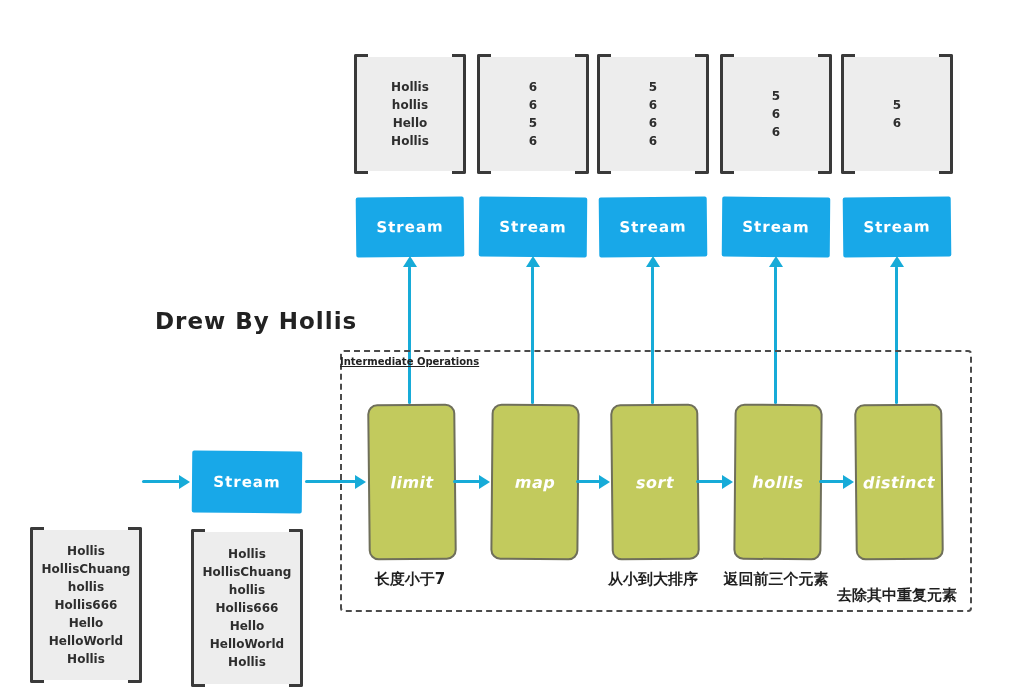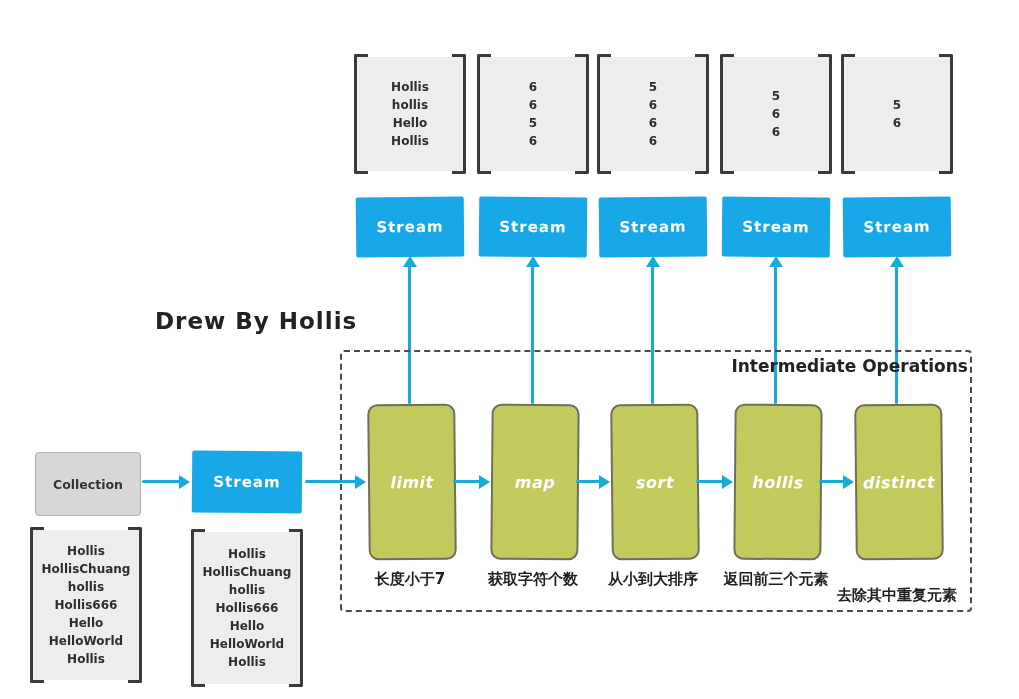--- a/index.html
+++ b/index.html
@@ -81,22 +81,22 @@
   }
 
   
   .dashed-region{
     position:absolute;
     border:2px dashed #4b4b4b;
     border-radius:4px;
   }
   .dashed-label{
     position:absolute;
-    text-align:right;
-    font-size:17px;color:#222;font-weight:bold;
+    text-align:left;
+    font-size:10px;color:#222;font-weight:bold;text-decoration:underline;
   }
 
   
   .caption{
     position:absolute;width:180px;text-align:center;
     font-size:15px;color:#1f1f1f;font-weight:bold;
   }
   .title{
     position:absolute;
     font-size:23px;font-weight:bold;color:#222;
@@ -178,28 +178,24 @@
   <div class="op-box skew-a" style="left:855px;top:404px;">
       <span>distinct</span>
     </div>
 
   <div class="arr-h" style="left:453px;top:480px;width:27px;"></div>
   <div class="arr-h" style="left:576px;top:480px;width:24px;"></div>
   <div class="arr-h" style="left:696px;top:480px;width:27px;"></div>
   <div class="arr-h" style="left:819px;top:480px;width:25px;"></div>
 
   <div class="caption" style="left:320px;top:570px;">长度小于7</div>
-  <div class="caption" style="left:443px;top:570px;">获取字符个数</div>
   <div class="caption" style="left:686px;top:570px;">返回前三个元素</div>
   <div class="caption" style="left:563px;top:570px;">从小到大排序</div>
   <div class="caption" style="left:807px;top:570px;margin-top:16px;">去除其中重复元素</div>
 
-  <div class="collection-box" style="left:35px;top:452px;width:104px;height:62px;">
-      <span>Collection</span>
-    </div>
   <div class="arr-h" style="left:142px;top:480px;width:38px;"></div>
   <div class="stream-box skew-b" style="left:192px;top:451px;width:110px;height:62px;">
       <span>Stream</span>
     </div>
   <div class="arr-h" style="left:305px;top:480px;width:51px;"></div>
 
   <div class="bracket-box" style="left:33px;top:530px;width:106px;height:150px;">
       <div class="line">Hollis</div>
       <div class="line">HollisChuang</div>
       <div class="line">hollis</div>

